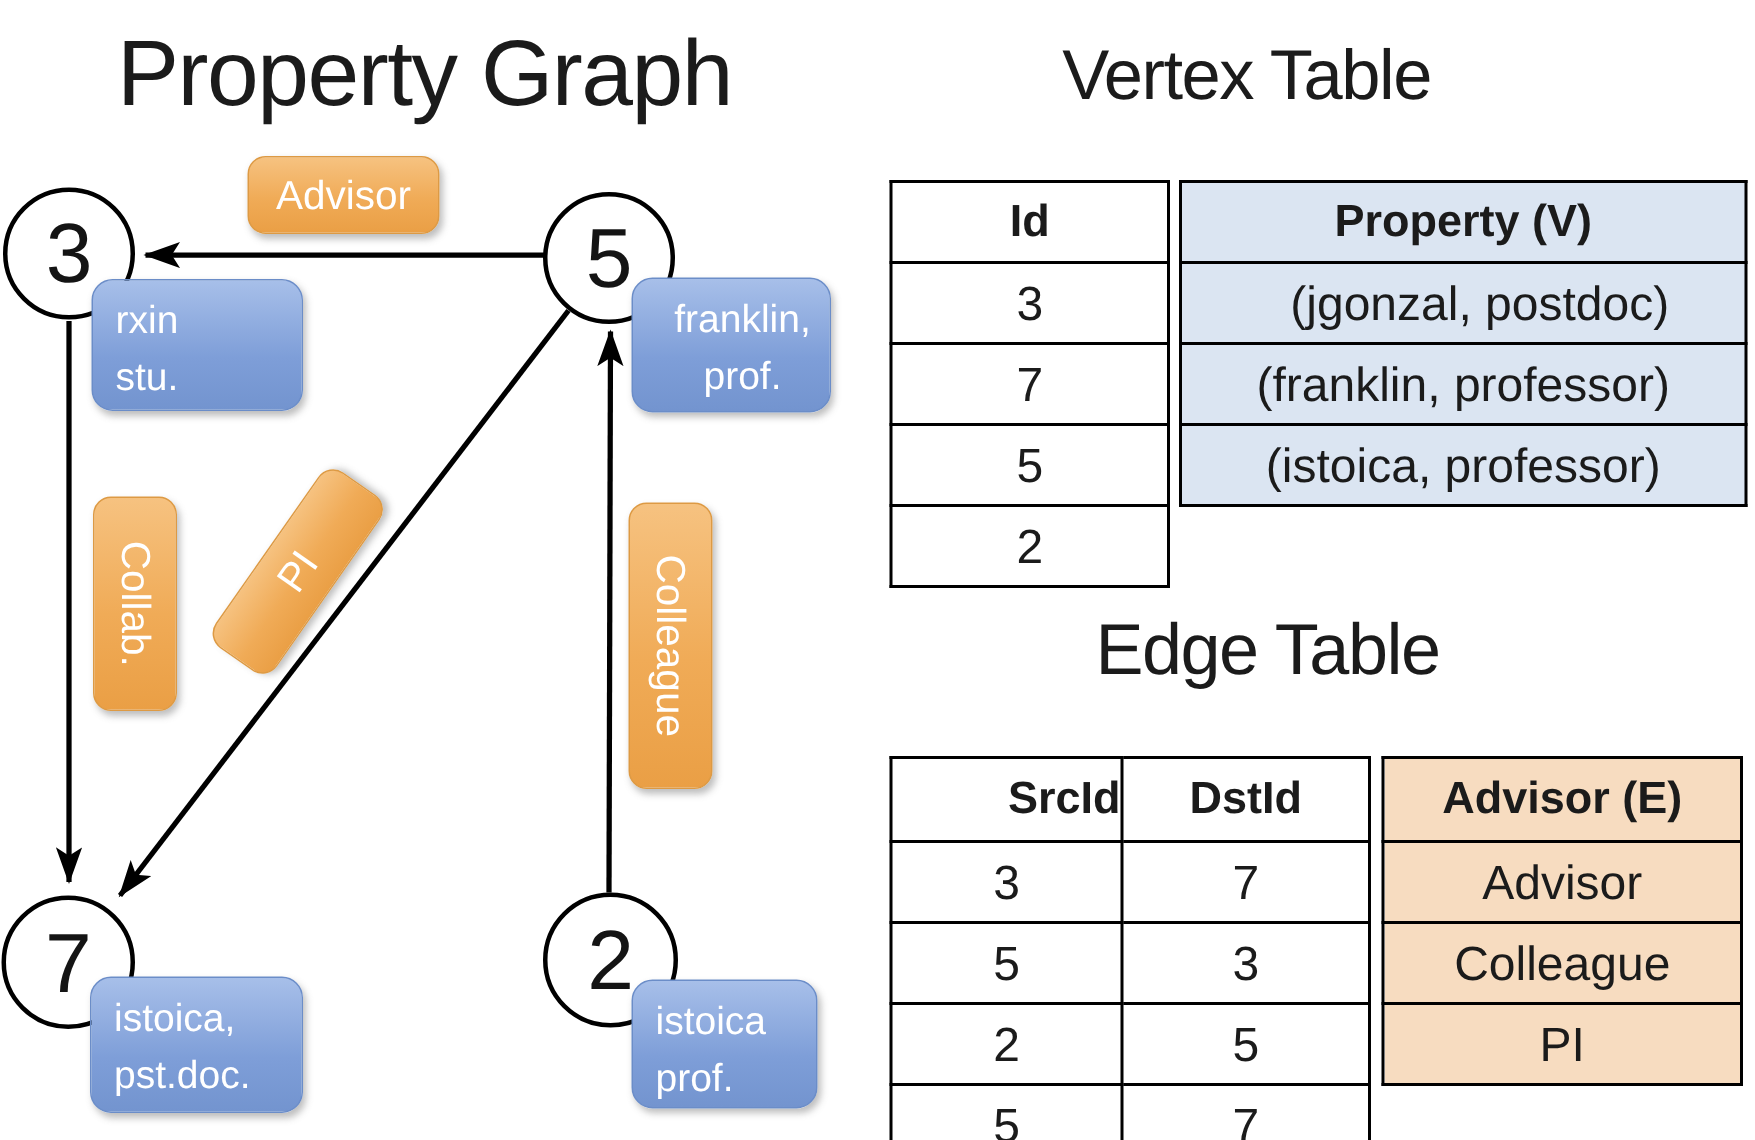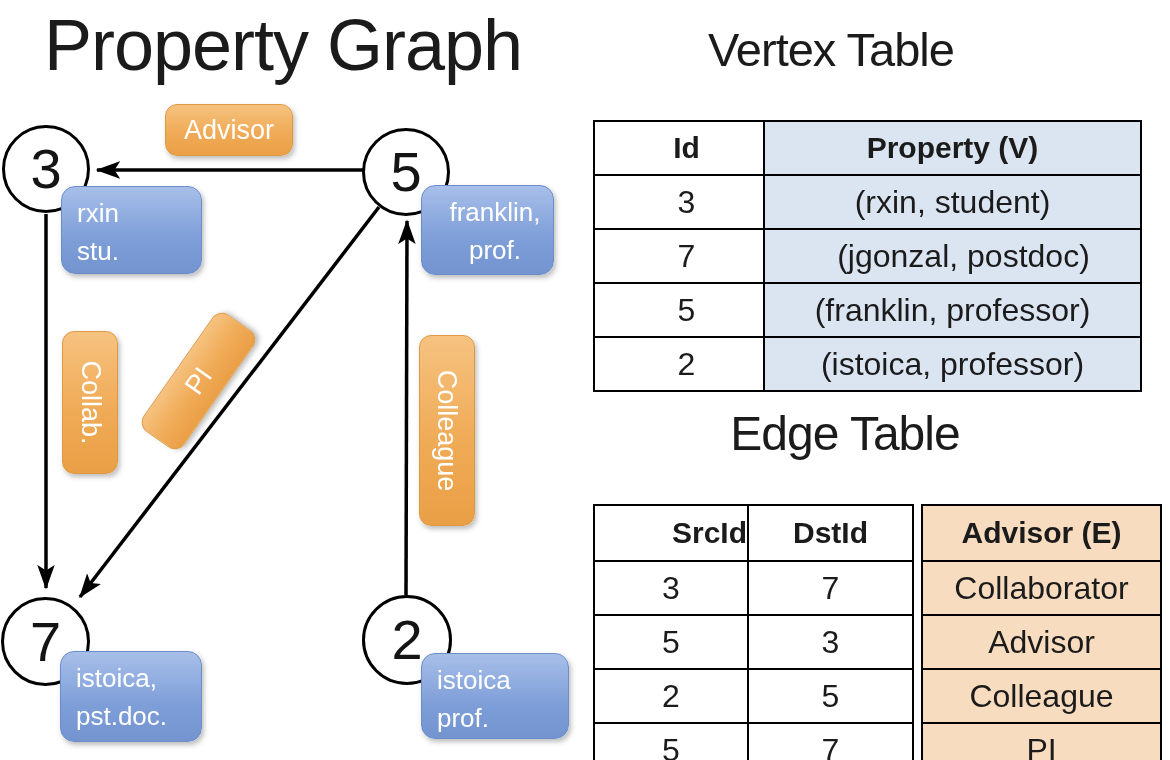--- a/index.html
+++ b/index.html
@@ -95,21 +95,21 @@
   table.tbl th { font-weight: bold; font-size: 30px; }
   table.tbl td { font-size: 32px; }
   .bluecell  { background: #dbe5f2; }
   .tancell   { background: #f7dcc0; }
 </style>
 </head>
 <body>
 
 <div class="slide">
 
-  <div class="big-title" style="left:0; top:4px; width:566px; font-size:72px;">Property Graph</div>
+  <div class="big-title" style="left:0; top:14px; width:566px; font-size:62px;">Property Graph</div>
 
   <svg class="edges" width="1170" height="760" viewBox="0 0 1170 760">
     <defs>
       <marker id="arrow" markerWidth="8" markerHeight="6" refX="6.6" refY="2.5" orient="auto" markerUnits="strokeWidth">
         <path d="M0,0 L7,2.5 L0,5 L1.6,2.5 Z" fill="#000"></path>
       </marker>
     </defs>
     <line x1="363" y1="170" x2="97" y2="170" stroke="#000" stroke-width="3.5" marker-end="url(#arrow)"></line>
     <line x1="46" y1="214" x2="46" y2="588" stroke="#000" stroke-width="3.5" marker-end="url(#arrow)"></line>
     <line x1="379" y1="207" x2="80" y2="597" stroke="#000" stroke-width="3.5" marker-end="url(#arrow)"></line>
@@ -147,21 +147,21 @@
     <div>stu.</div>
   </div>
   <div class="vbox" style="left:421px; top:185px; width:133px; height:90px;text-align:center;">
     <div>franklin,</div>
     <div>prof.</div>
   </div>
   <div class="vbox" style="left:60px;  top:651px; width:142px; height:91px;">
     <div>istoica,</div>
     <div>pst.doc.</div>
   </div>
-  <div class="vbox" style="left:421px; top:653px; width:148px; height:86px;">
+  <div class="vbox" style="left:421px; top:653px; width:124px; height:86px;">
     <div>istoica</div>
     <div>prof.</div>
   </div>
 
   <div class="big-title" style="left:593px; top:22px; width:476px; font-size:47px;">Vertex Table</div>
 
   <table class="tbl" style="left:593px; top:100px; width:187px;">
     <tbody>
         <tr>
       <th style="height:54px;">Id</th>
@@ -174,28 +174,25 @@
         </tr>
     <tr>
           <td style="height:54px;">5</td>
         </tr>
     <tr>
           <td style="height:54px;">2</td>
         </tr>
   </tbody>
     </table>
 
-  <table class="tbl" style="left:763px; top:100px; width:379px;border-radius:22px;">
+  <table class="tbl" style="left:786px; top:100px; width:379px;border-radius:22px;">
     <tbody>
         <tr>
       <th class="bluecell" style="height:54px;">Property (V)</th>
     </tr>
-    <tr>
-          <td class="bluecell" style="height:54px;">(rxin, student)</td>
-        </tr>
     <tr>
           <td class="bluecell" style="height:54px;padding-left:22px;">(jgonzal, postdoc)</td>
         </tr>
     <tr>
           <td class="bluecell" style="height:54px;">(franklin, professor)</td>
         </tr>
     <tr>
           <td class="bluecell" style="height:54px;">(istoica, professor)</td>
         </tr>
   </tbody>
@@ -227,23 +224,20 @@
     </tr>
   </tbody>
     </table>
 
   <table class="tbl" style="left:921px; top:484px; width:241px;">
     <tbody>
         <tr>
       <th class="tancell" style="height:56px;">Advisor (E)</th>
     </tr>
     <tr>
-          <td class="tancell" style="height:54px;">Collaborator</td>
-        </tr>
-    <tr>
           <td class="tancell" style="height:54px;">Advisor</td>
         </tr>
     <tr>
           <td class="tancell" style="height:54px;">Colleague</td>
         </tr>
     <tr>
           <td class="tancell" style="height:54px;">PI</td>
         </tr>
   </tbody>
     </table>

